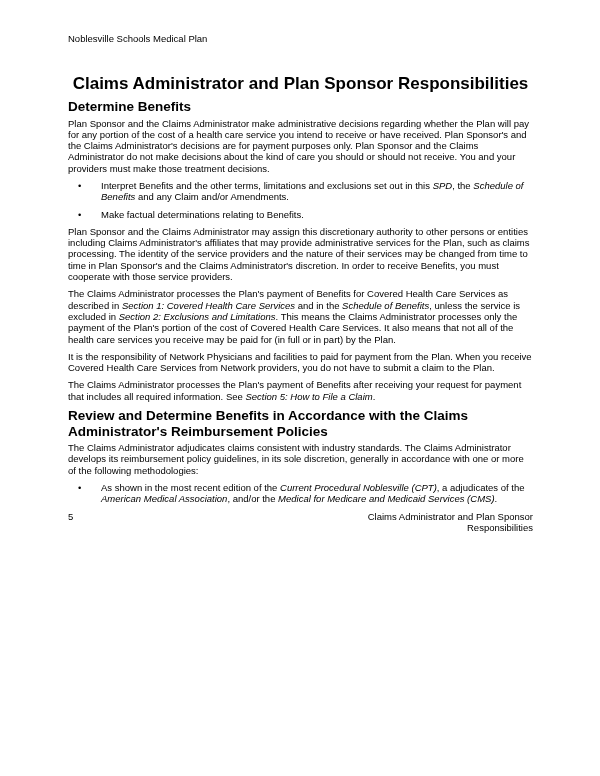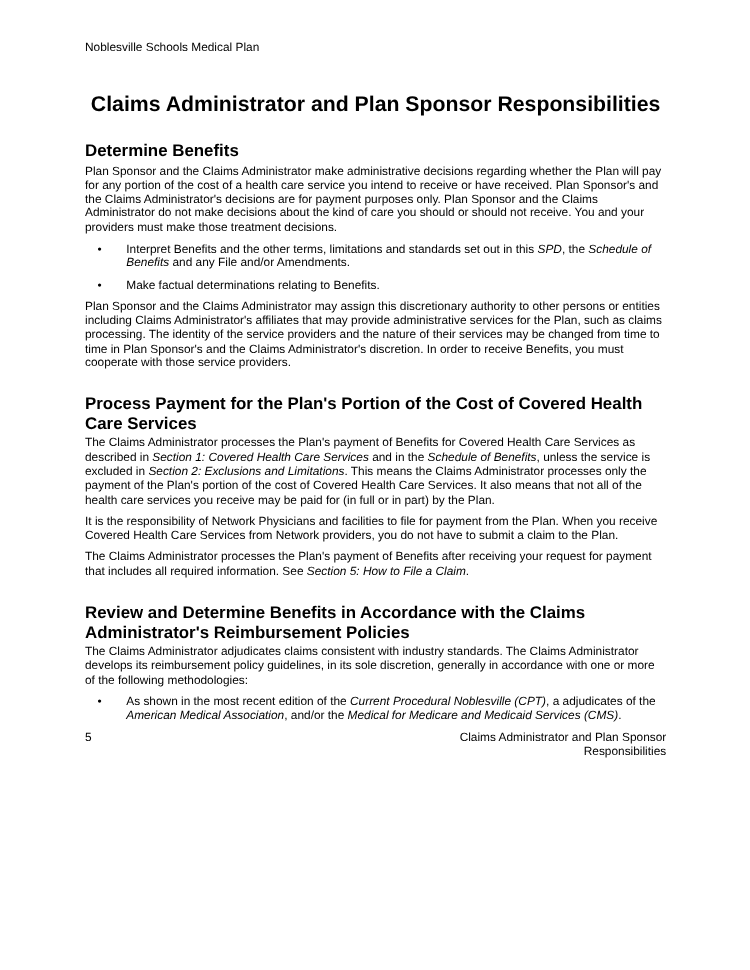--- a/index.html
+++ b/index.html
@@ -23,21 +23,21 @@
     margin-top: 30px;
     font-size: 17px;
     line-height: 20px;
     font-weight: bold;
     text-align: center;
   }
   h2.section-heading {
     font-size: 13.5px;
     line-height: 15.5px;
     font-weight: bold;
-    margin-top: 19px;
+    margin-top: 5px;
     margin-bottom: 3px;
   }
   .doc-body p {
     font-size: 9.5px;
     line-height: 11.3px;
     margin-bottom: 6px;
   }
   .bullet {
     display: flex;
     font-size: 9.5px;
@@ -70,30 +70,29 @@
 <div class="page">
   <div class="running-header">Noblesville Schools Medical Plan</div>
 
   <h1 class="doc-title">Claims Administrator and Plan Sponsor Responsibilities</h1>
 
   <main class="doc-body">
       <h2 class="section-heading">Determine Benefits</h2>
       <p><span>Plan Sponsor and the Claims Administrator make administrative decisions regarding whether the Plan will pay for any portion of the cost of a health care service you intend to receive or have received. Plan Sponsor's and the Claims Administrator's decisions are for payment purposes only. Plan Sponsor and the Claims Administrator do not make decisions about the kind of care you should or should not receive. You and your providers must make those treatment decisions.</span></p>
       <div class="bullet">
         <span class="marker">•</span>
-        <span class="btext"><span>Interpret Benefits and the other terms, limitations and standards set out in this </span><span class="i">SPD</span><span>, the </span><span class="i">Schedule of Benefits</span><span> and any File and/or Amendments.</span></span>
+        <span class="btext"><span>Interpret Benefits and the other terms, limitations and exclusions set out in this </span><span class="i">SPD</span><span>, the </span><span class="i">Schedule of Benefits</span><span> and any Claim and/or Amendments.</span></span>
       </div>
       <div class="bullet">
         <span class="marker">•</span>
         <span class="btext"><span>Make factual determinations relating to Benefits.</span></span>
       </div>
       <p><span>Plan Sponsor and the Claims Administrator may assign this discretionary authority to other persons or entities including Claims Administrator's affiliates that may provide administrative services for the Plan, such as claims processing. The identity of the service providers and the nature of their services may be changed from time to time in Plan Sponsor's and the Claims Administrator's discretion. In order to receive Benefits, you must cooperate with those service providers.</span></p>
-      <h2 class="section-heading">Process Payment for the Plan's Portion of the Cost of Covered Health Care Services</h2>
       <p><span>The Claims Administrator processes the Plan's payment of Benefits for Covered Health Care Services as described in </span><span class="i">Section 1: Covered Health Care Services</span><span> and in the </span><span class="i">Schedule of Benefits</span><span>, unless the service is excluded in </span><span class="i">Section 2: Exclusions and Limitations</span><span>. This means the Claims Administrator processes only the payment of the Plan's portion of the cost of Covered Health Care Services. It also means that not all of the health care services you receive may be paid for (in full or in part) by the Plan.</span></p>
-      <p><span>It is the responsibility of Network Physicians and facilities to file for payment from the Plan. When you receive Covered Health Care Services from Network providers, you do not have to submit a claim to the Plan.</span></p>
+      <p><span>It is the responsibility of Network Physicians and facilities to paid for payment from the Plan. When you receive Covered Health Care Services from Network providers, you do not have to submit a claim to the Plan.</span></p>
       <p><span>The Claims Administrator processes the Plan's payment of Benefits after receiving your request for payment that includes all required information. See </span><span class="i">Section 5: How to File a Claim</span><span>.</span></p>
       <h2 class="section-heading">Review and Determine Benefits in Accordance with the Claims Administrator's Reimbursement Policies</h2>
       <p><span>The Claims Administrator adjudicates claims consistent with industry standards. The Claims Administrator develops its reimbursement policy guidelines, in its sole discretion, generally in accordance with one or more of the following methodologies:</span></p>
       <div class="bullet">
         <span class="marker">•</span>
         <span class="btext"><span>As shown in the most recent edition of the </span><span class="i">Current Procedural Noblesville (CPT)</span><span>, a adjudicates of the </span><span class="i">American Medical Association</span><span>, and/or the </span><span class="i">Medical for Medicare and Medicaid Services (CMS)</span><span>.</span></span>
       </div>
     </main>
 
   <div class="footer">

